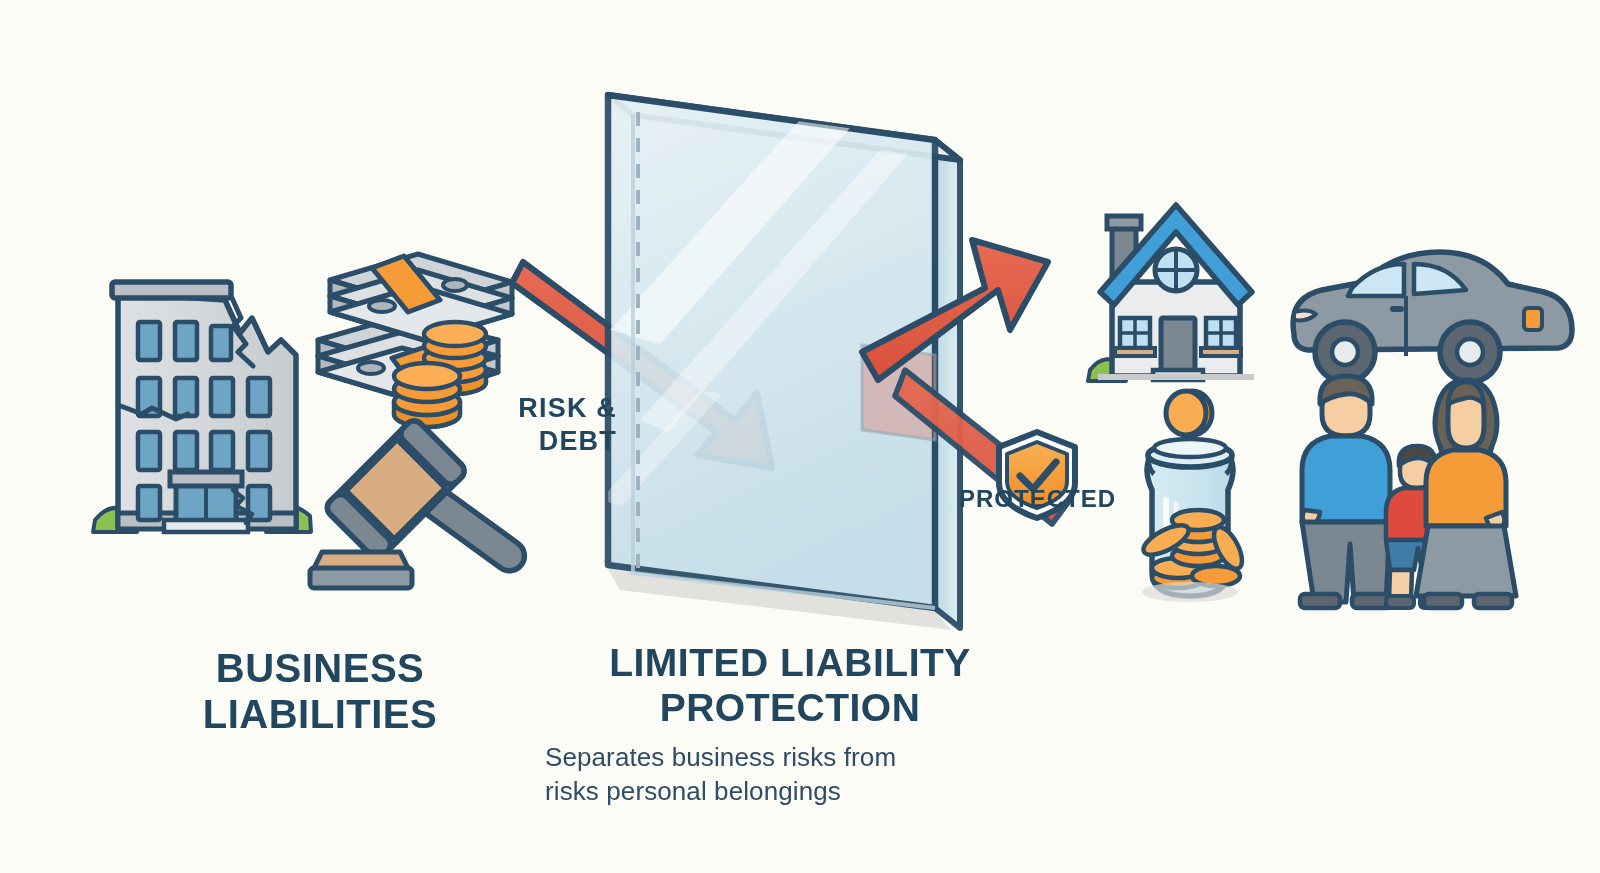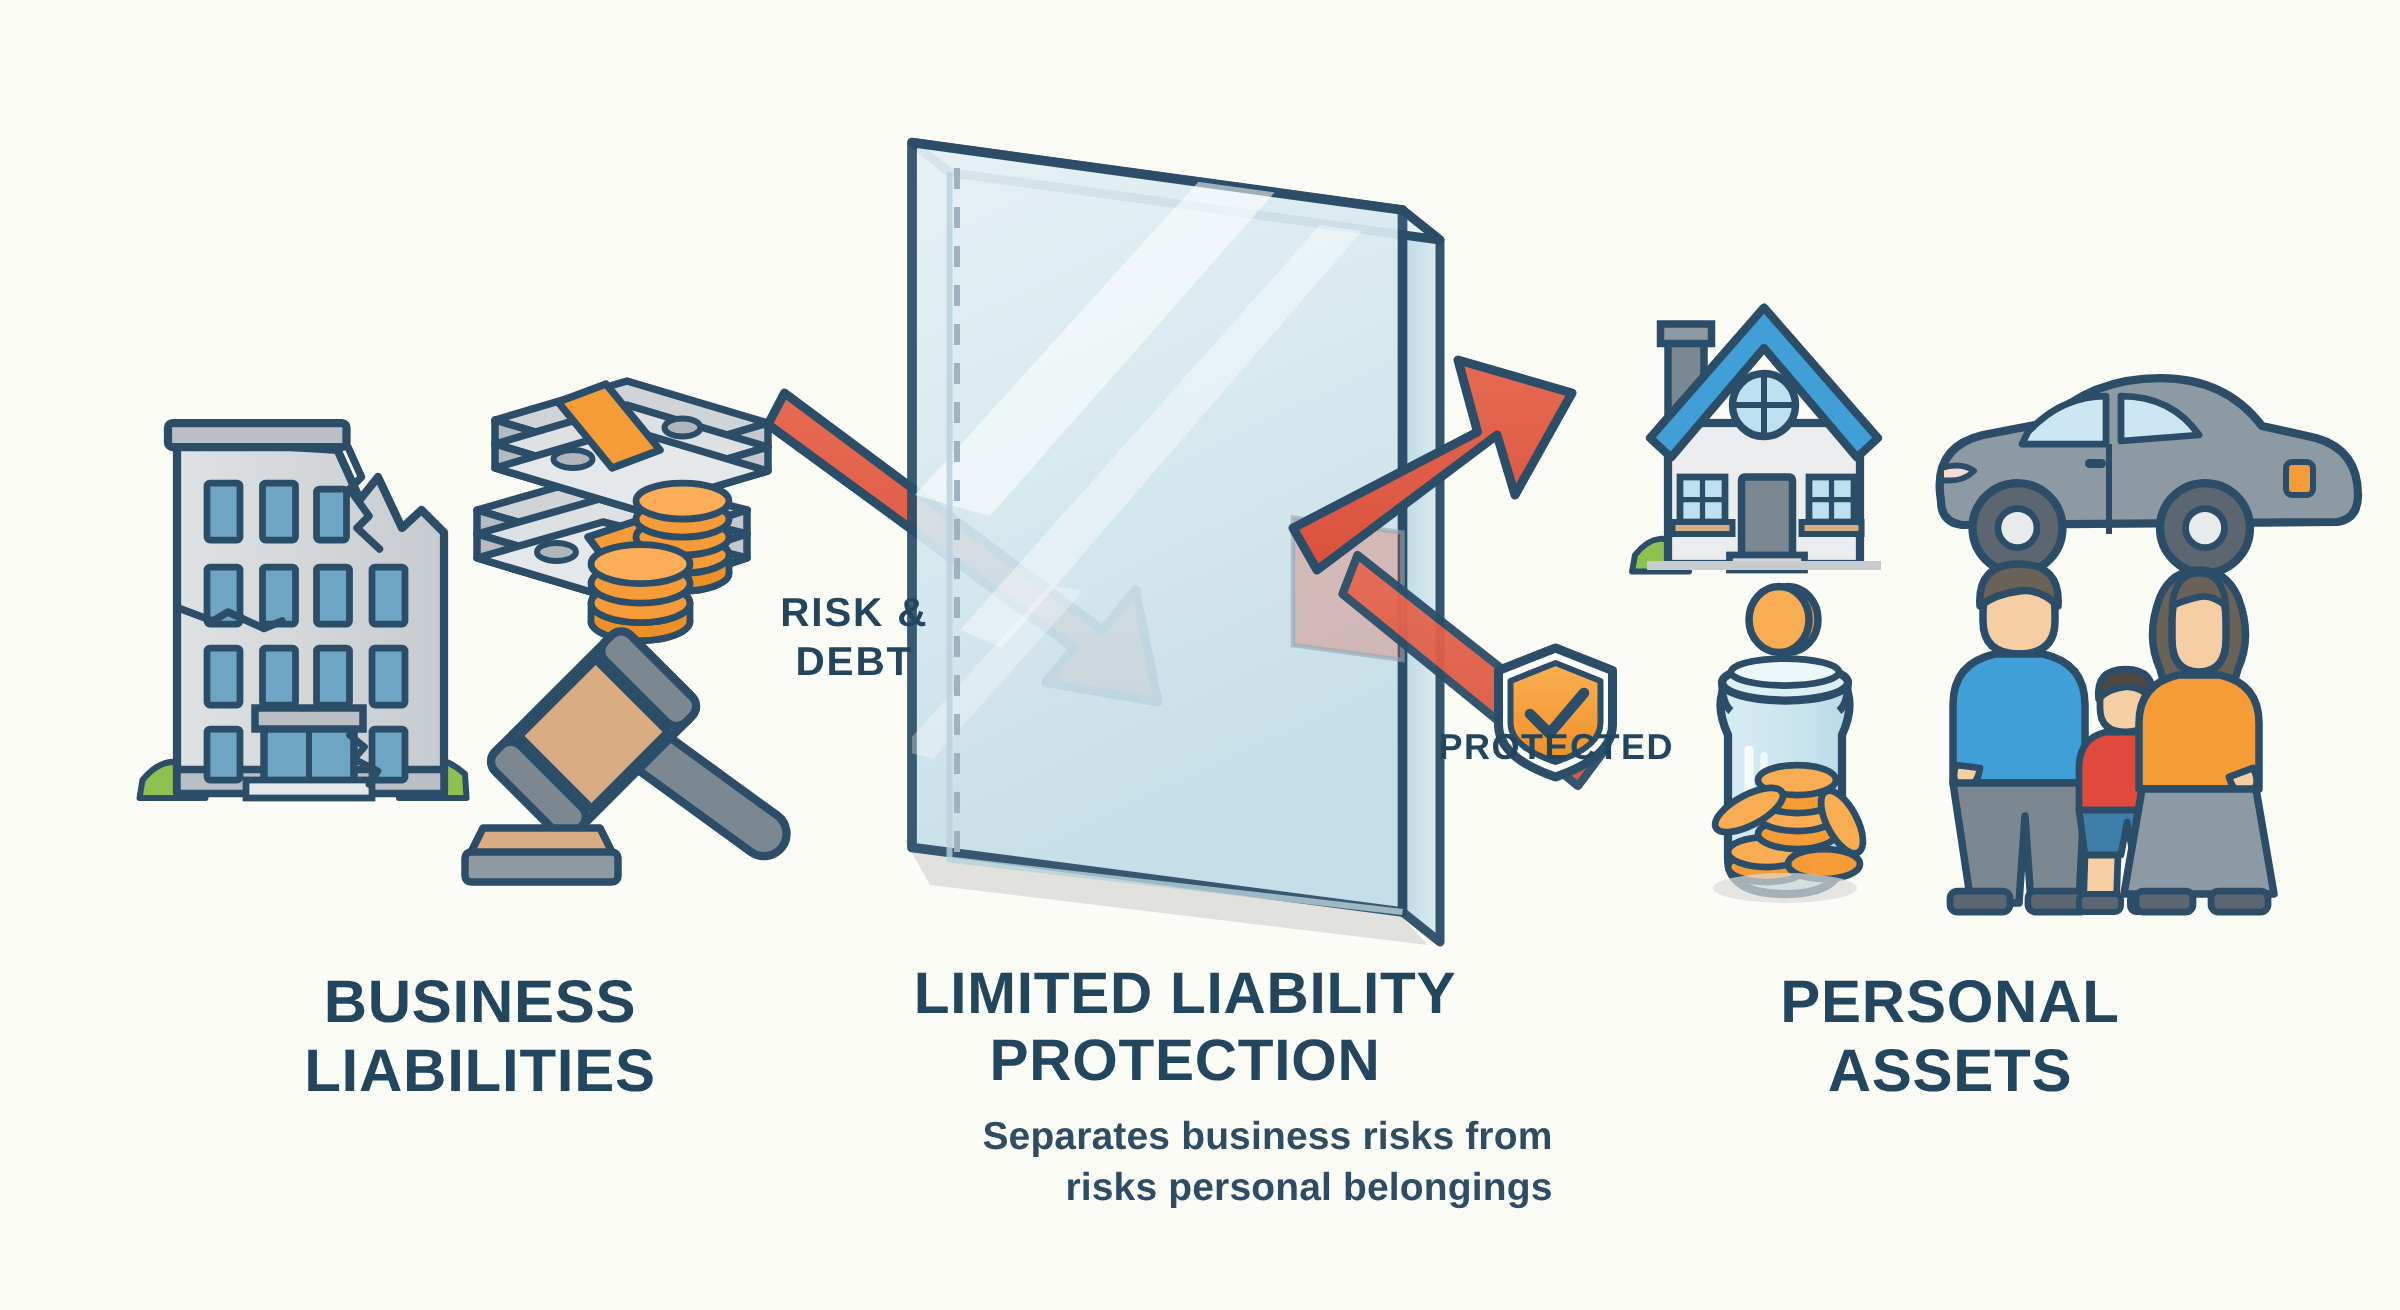--- a/index.html
+++ b/index.html
@@ -28,40 +28,40 @@
     line-height:1.16;
     text-transform:uppercase;
   }
   #cap-left  { left:130px;  top:645px;  width:380px; font-size:40px; }
   #cap-mid   { left:540px;  top:640px;  width:500px; font-size:39px; }
   #cap-right { left:1110px; top:645px;  width:380px; font-size:40px; }
 
   #sub-mid {
     position:absolute;
     left:545px; top:740px; width:490px;
-    text-align:right;
+    text-align:left;
     color:#2e4c63;
     font-size:26px;
-    font-weight:bold;
+    font-weight:normal;
     line-height:1.32;
     text-transform:none;
     letter-spacing:0.1px;
   }
 
   .lbl {
     position:absolute;
     color:#23465f;
     font-weight:bold;
     font-size:27px;
     letter-spacing:1.2px;
     line-height:1.22;
     text-transform:uppercase;
     text-align:center;
   }
-  #lbl-risk      { left:497px;  top:392px; width:145px; }
+  #lbl-risk      { left:472px;  top:392px; width:145px;text-align:right; }
   #lbl-protected { left:950px;  top:484px; width:175px; font-size:24px; letter-spacing:1px; }
 </style>
 </head>
 <body>
 
 <div id="canvas">
 
   <svg class="layer" viewBox="0 0 1600 873" xmlns="http://www.w3.org/2000/svg">
     <defs>
       <linearGradient id="glassGrad" x1="0" y1="0" x2="0.3" y2="1">
@@ -364,24 +364,20 @@
   <div class="cap" id="cap-left">
     <div>BUSINESS</div>
     <div>LIABILITIES</div>
   </div>
 
   <div id="sub-mid">
     <div>Separates business risks from</div>
     <div>risks personal belongings</div>
   </div>
 
-  <div class="cap" id="cap-right">
-    <div>PERSONAL</div>
-    <div>ASSETS</div>
-  </div>
 
   <div class="lbl" id="lbl-risk">
     <div>RISK &amp;</div>
     <div>DEBT</div>
   </div>
 
   <div class="lbl" id="lbl-protected">PROTECTED</div>
 
 </div>
 

